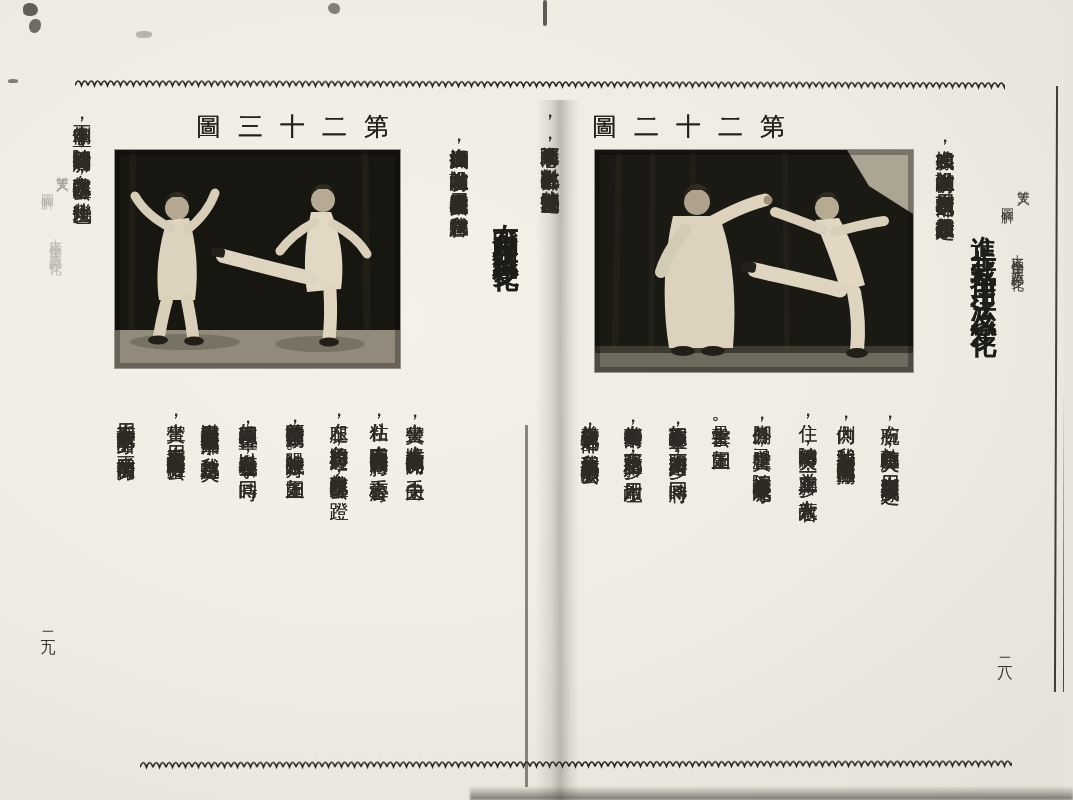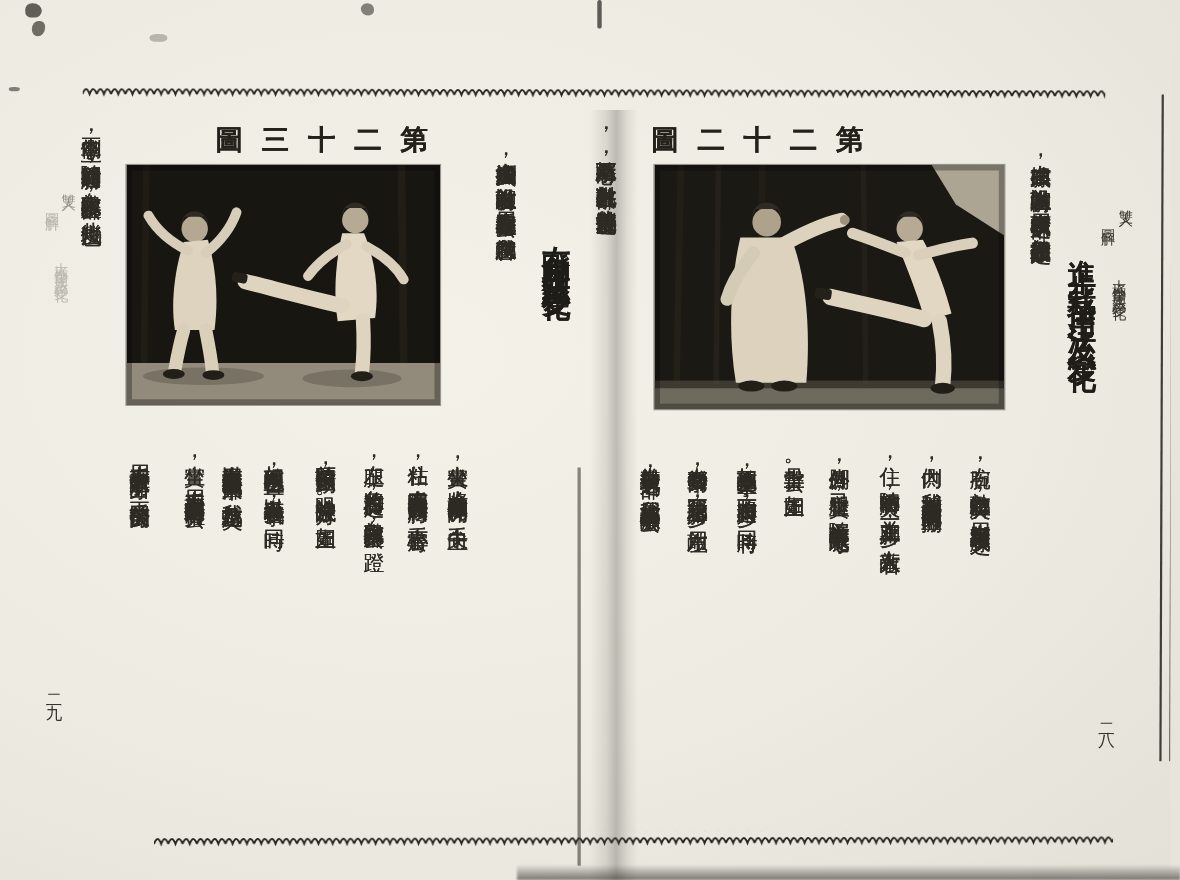--- a/index.html
+++ b/index.html
@@ -8,21 +8,21 @@
     font-family:"Liberation Serif", serif;}
   .vcol{position:absolute;writing-mode:vertical-rl;text-orientation:upright;
     font-size:19px;line-height:19px;letter-spacing:1.2px;color:#2e2b25;white-space:nowrap;
     text-shadow:0 0 .4px #2e2b25;}
   .tall{letter-spacing:0.4px;}
   .vtitle{position:absolute;writing-mode:vertical-rl;text-orientation:upright;
     font-weight:bold;font-size:26px;line-height:27px;color:#1f1d18;white-space:nowrap;
     text-shadow:0 0 .6px #1f1d18;}
   .runhead{position:absolute;writing-mode:vertical-rl;text-orientation:upright;
     font-size:13px;line-height:14px;letter-spacing:3px;color:#3a372f;white-space:nowrap;}
-  .caption{position:absolute;font-size:25px;font-weight:bold;letter-spacing:17px;
+  .caption{position:absolute;font-size:25px;font-weight:normal;letter-spacing:17px;
     color:#24211b;text-shadow:0 0 .5px #24211b;}
   .pagenum{position:absolute;writing-mode:vertical-rl;text-orientation:upright;
     font-size:15px;letter-spacing:8px;color:#35332c;}
   .photo{position:absolute;outline:1px solid rgba(35,32,26,.45);filter:sepia(.12) contrast(.97);}
   .zz{position:absolute;}
   .gutter{position:absolute;left:536px;top:100px;width:44px;height:700px;
     background:linear-gradient(to right, rgba(120,115,105,0) 0%, rgba(95,90,82,.16) 35%,
       rgba(70,66,60,.30) 55%, rgba(70,66,60,.10) 78%, rgba(120,115,105,0) 100%);}
   .crease{position:absolute;left:525px;top:425px;width:3px;height:362px;
     background:rgba(48,45,40,.55);filter:blur(.6px);}

